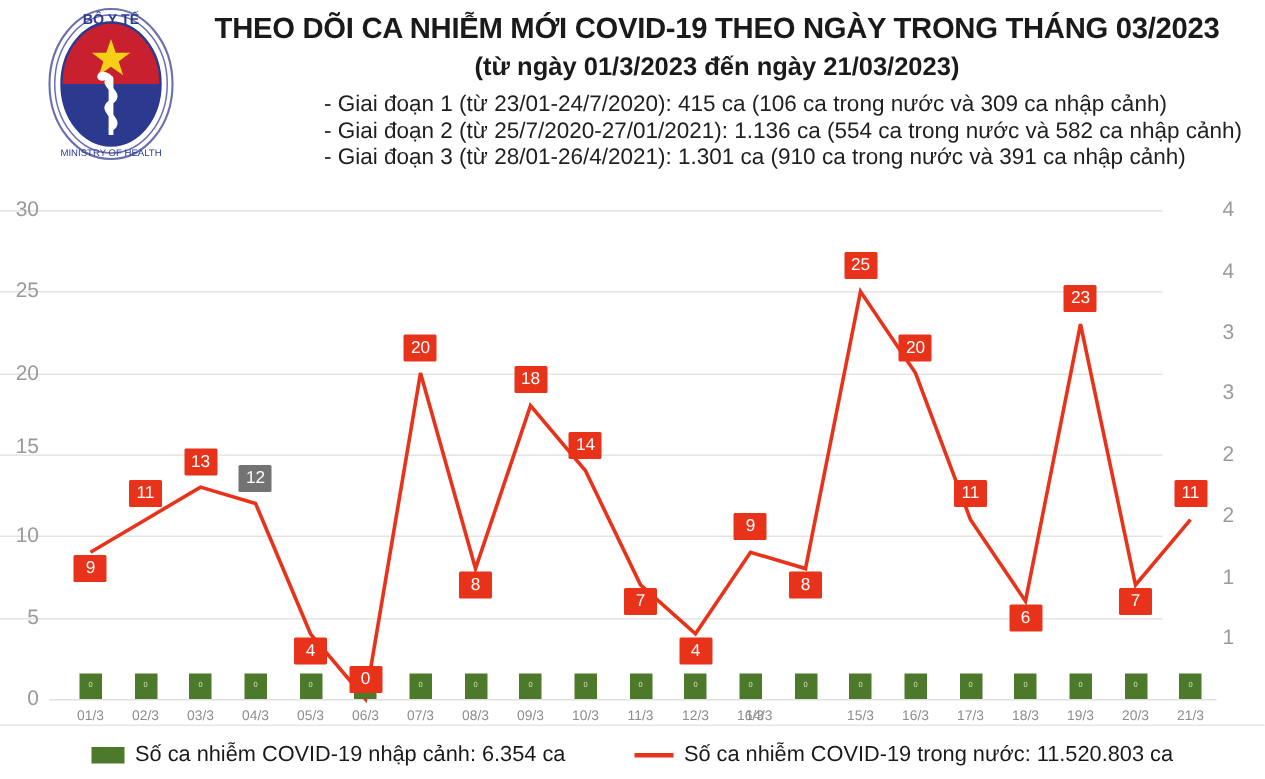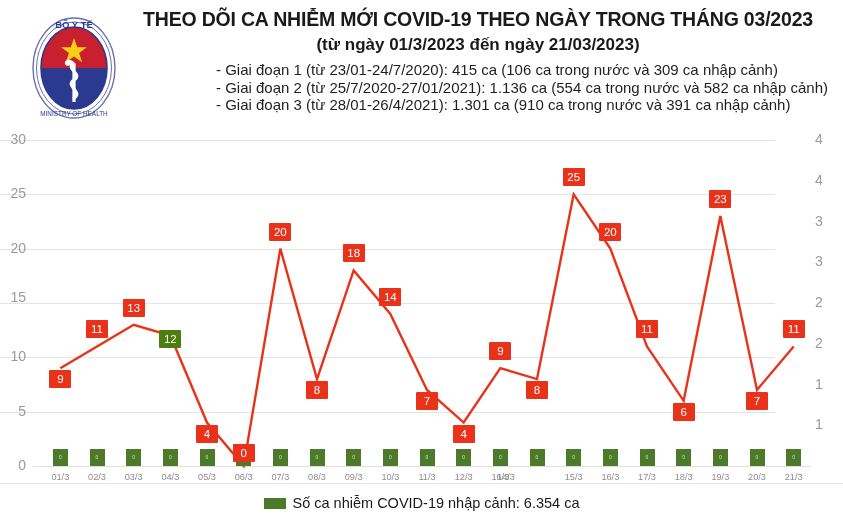--- a/index.html
+++ b/index.html
@@ -18,21 +18,21 @@
 
   
   .header {
     position: relative;
     width: 843px;
     height: 134px;
   }
   .logo {
     position: absolute;
     left: 28px;
-    top: 12px;
+    top: 0;
     width: 92px;
     height: 112px;
     text-decoration: underline;
   }
   .title-block {
     position: absolute;
     left: 128px;
     top: 6px;
     width: 700px;
     text-align: center;
@@ -231,20 +231,24 @@
 <div class="baseline"></div>
 <svg class="line-layer" id="lineLayer">
     <polyline points="60.33333333333333,368.2 97,346.4666666666667 133.66666666666669,324.73333333333335 170.33333333333334,335.6 207,422.5333333333333 243.66666666666666,466 280.33333333333337,248.66666666666669 317,379.06666666666666 353.6666666666667,270.4 390.3333333333333,313.8666666666667 427,389.93333333333334 463.6666666666667,422.5333333333333 500.3333333333333,368.2 537,379.06666666666666 573.6666666666666,194.33333333333331 610.3333333333334,248.66666666666669 647,346.4666666666667 683.6666666666666,400.8 720.3333333333334,216.06666666666666 757,389.93333333333334 793.6666666666666,346.4666666666667" fill="none" stroke="#e8331a" stroke-width="2.4" stroke-linejoin="miter"></polyline>
   </svg>
 
 <div class="sep-line"></div>
 <div class="legend">
   <div class="legend-item">
     <span class="swatch-green"></span>
     <span>Số ca nhiễm COVID-19 nhập cảnh: 6.354 ca</span>
+  </div>
+  <div class="legend-item">
+    <span class="swatch-red"></span>
+    <span>Số ca nhiễm COVID-19 trong nước: 11.520.803 ca</span>
   </div>
 </div>
 
 <div class="ytick-left" style="top: 460px;">0</div>
 <div class="ytick-left" style="top: 405.667px;">5</div>
 <div class="ytick-left" style="top: 351.333px;">10</div>
 <div class="ytick-left" style="top: 292px;">15</div>
 <div class="ytick-left" style="top: 242.667px;">20</div>
 <div class="ytick-left" style="top: 188.333px;">25</div>
 <div class="ytick-left" style="top: 134px;">30</div>
@@ -336,21 +340,21 @@
 <div class="green-bar" style="left: 749.5px; background: rgb(77, 122, 42);">
     <span>0</span>
   </div>
 <div class="xlabel" style="left: 773.667px;">21/3</div>
 <div class="green-bar" style="left: 786.167px; background: rgb(77, 122, 42);">
     <span>0</span>
   </div>
 <div class="dlabel" style="left: 60.3333px; background: rgb(232, 51, 26); top: 370.2px;">9</div>
 <div class="dlabel" style="left: 97px; background: rgb(232, 51, 26); top: 320.467px;">11</div>
 <div class="dlabel" style="left: 133.667px; background: rgb(232, 51, 26); top: 298.733px;">13</div>
-<div class="dlabel" style="left: 170.333px; background: #4d7c0f; top: 309.6px; margin-top: 20px;">12</div>
+<div class="dlabel" style="left: 170.333px; background: #737373; top: 309.6px;">12</div>
 <div class="dlabel" style="left: 207px; background: rgb(232, 51, 26); top: 424.533px;">4</div>
 <div class="dlabel" style="left: 243.667px; background: rgb(232, 51, 26); top: 444px;">0</div>
 <div class="dlabel" style="left: 280.333px; background: rgb(232, 51, 26); top: 222.667px;">20</div>
 <div class="dlabel" style="left: 317px; background: rgb(232, 51, 26); top: 381.067px;">8</div>
 <div class="dlabel" style="left: 353.667px; background: rgb(232, 51, 26); top: 244.4px;">18</div>
 <div class="dlabel" style="left: 390.333px; background: rgb(232, 51, 26); top: 287.867px;">14</div>
 <div class="dlabel" style="left: 427px; background: rgb(232, 51, 26); top: 391.933px;">7</div>
 <div class="dlabel" style="left: 463.667px; background: rgb(232, 51, 26); top: 424.533px;">4</div>
 <div class="dlabel" style="left: 500.333px; background: rgb(232, 51, 26); top: 342.2px;">9</div>
 <div class="dlabel" style="left: 537px; background: rgb(232, 51, 26); top: 381.067px;">8</div>

